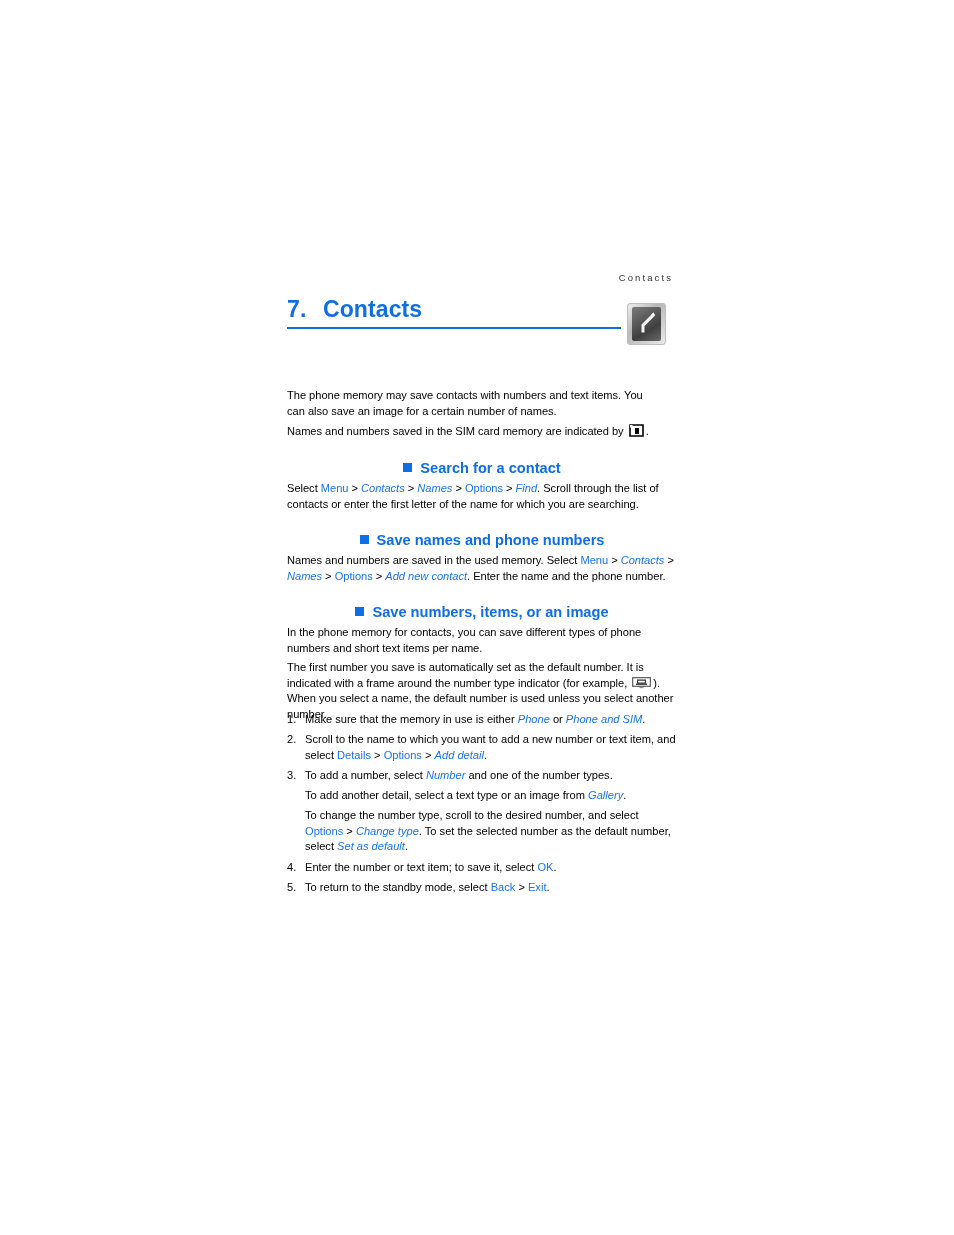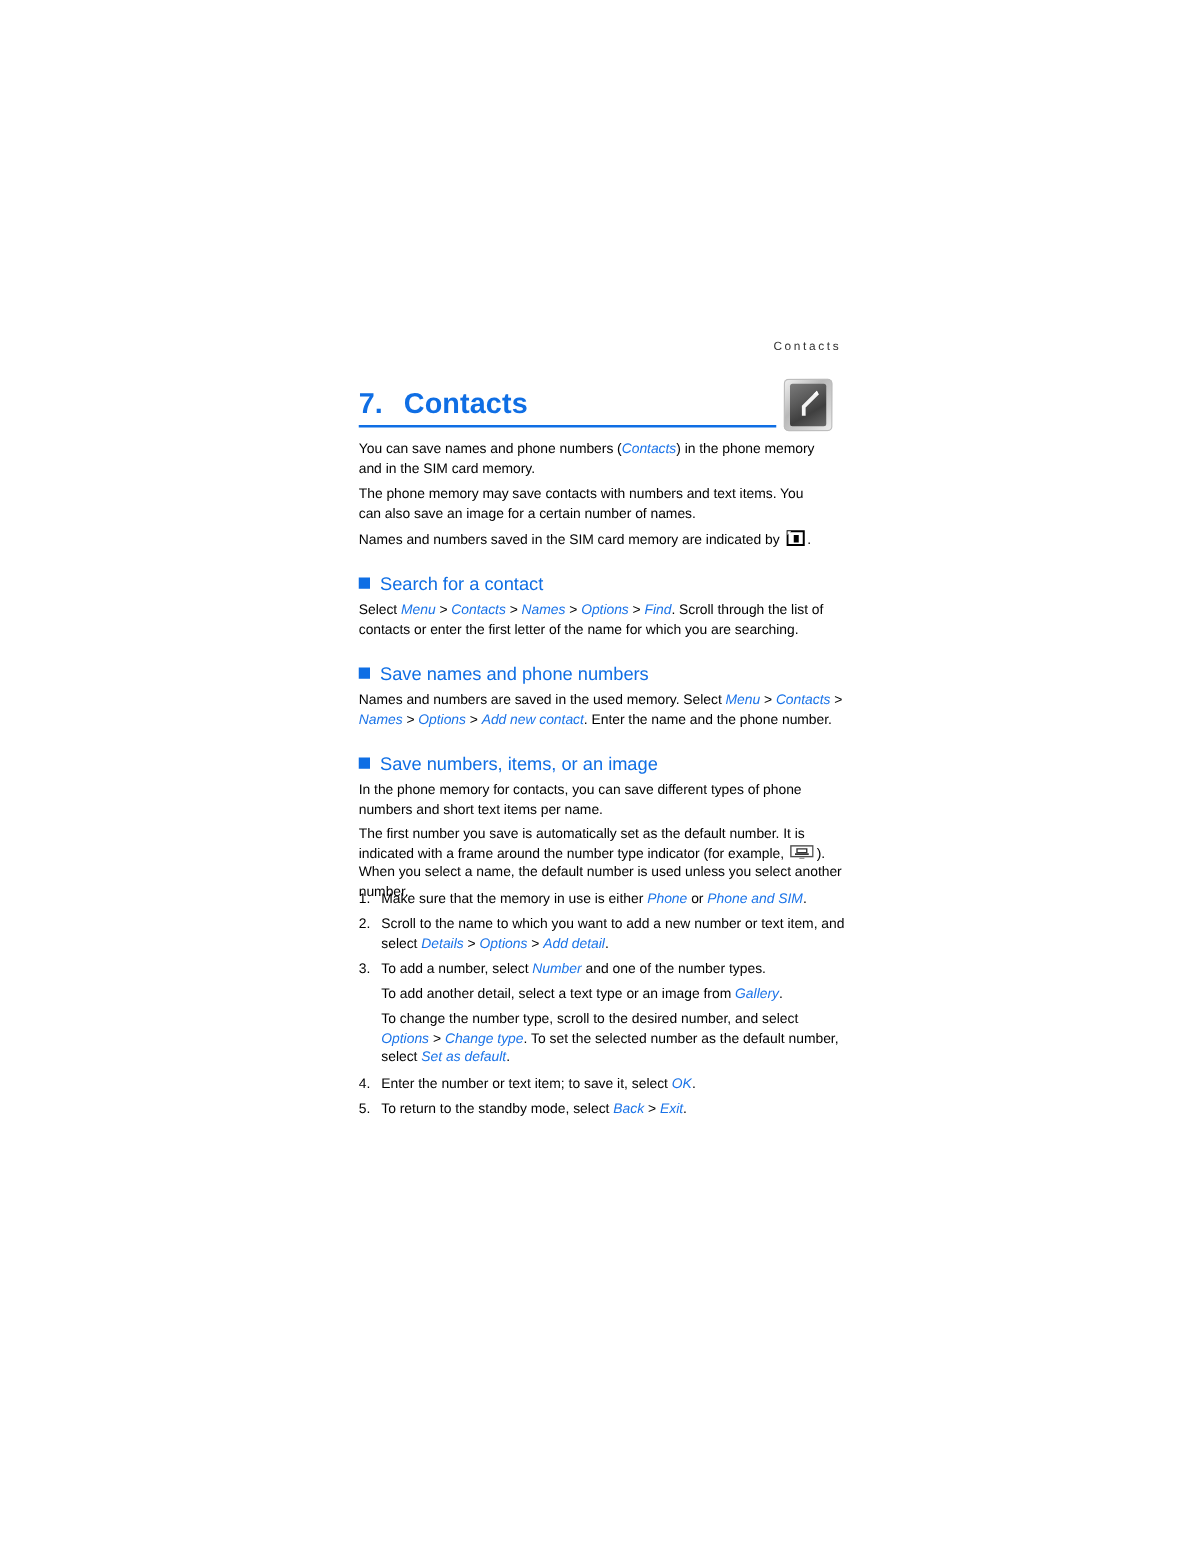--- a/index.html
+++ b/index.html
@@ -35,21 +35,21 @@
     font-size: 9.5px;
     letter-spacing: 2.1px;
     color: #333333;
     white-space: nowrap;
   }
 
   
   .chapter-block {
     position: absolute;
     left: 287px;
-    top: 309px;
+    top: 296px;
     width: 386px;
   }
   .chapter-title {
     font-size: 23px;
     font-weight: bold;
     color: #0f6ee4;
     letter-spacing: 0.1px;
     line-height: 27px;
     white-space: nowrap;
   }
@@ -98,34 +98,35 @@
     position: absolute;
     left: 287px;
     width: 390px;
     font-size: 11.1px;
     line-height: 15.6px;
     color: #000000;
     letter-spacing: -0.02px;
   }
   .para.narrow { width: 372px; }
 
-  .blue   { color: #1a73e8; font-style: italic; }
+  .blue   { color: #1a73e8; }
   .bluei  { color: #1a73e8; font-style: italic; }
   .gt     { color: #000000; }
 
   
   .section-head {
     position: absolute;
     left: 287px;
     width: 390px;
     font-size: 14.6px;
-    font-weight: normal;
+    font-weight: bold;
     color: #0f6ee4;
     line-height: 18px;
     white-space: nowrap;
+    text-align: center;
   }
   .section-head .bullet {
     display: inline-block;
     width: 9px;
     height: 9px;
     background: #0f6ee4;
     margin-right: 8px;
     position: relative;
     top: -1px;
   }
@@ -221,23 +222,20 @@
 
   <div class="chapter-icon">
     <div class="inner">
       <svg width="29" height="34" viewBox="0 0 29 34">
         <path d="M21.5 5.5 L9.5 17.5 L9.5 25.5 L12.5 25.5 L12.5 19 L23 8.5 Z" fill="#f4f4f4"></path>
         <path d="M21.5 5.5 L23 8.5 L18.5 8.5 Z" fill="#ffffff"></path>
       </svg>
     </div>
   </div>
 
-  <div class="para narrow" style="top:352px;">
-    <span>You can save names and phone numbers (</span><span class="bluei">Contacts</span><span>) in the phone memory and in the SIM card memory.</span>
-  </div>
 
   <div class="para" style="top:424px;">
     <span>Names and numbers saved in the SIM card memory are indicated by</span>
     <span class="icon-sim">
       <svg width="15" height="13" viewBox="0 0 15 13">
         <path d="M1 1 H14 V12 H1 V4 Z" fill="#ffffff" stroke="#000000" stroke-width="1.6"></path>
         <path d="M1 1 L4 1 L1 4 Z" fill="#ffffff"></path>
         <rect x="6" y="4" width="4" height="6" fill="#000000"></rect>
       </svg>
     </span><span>.</span>

